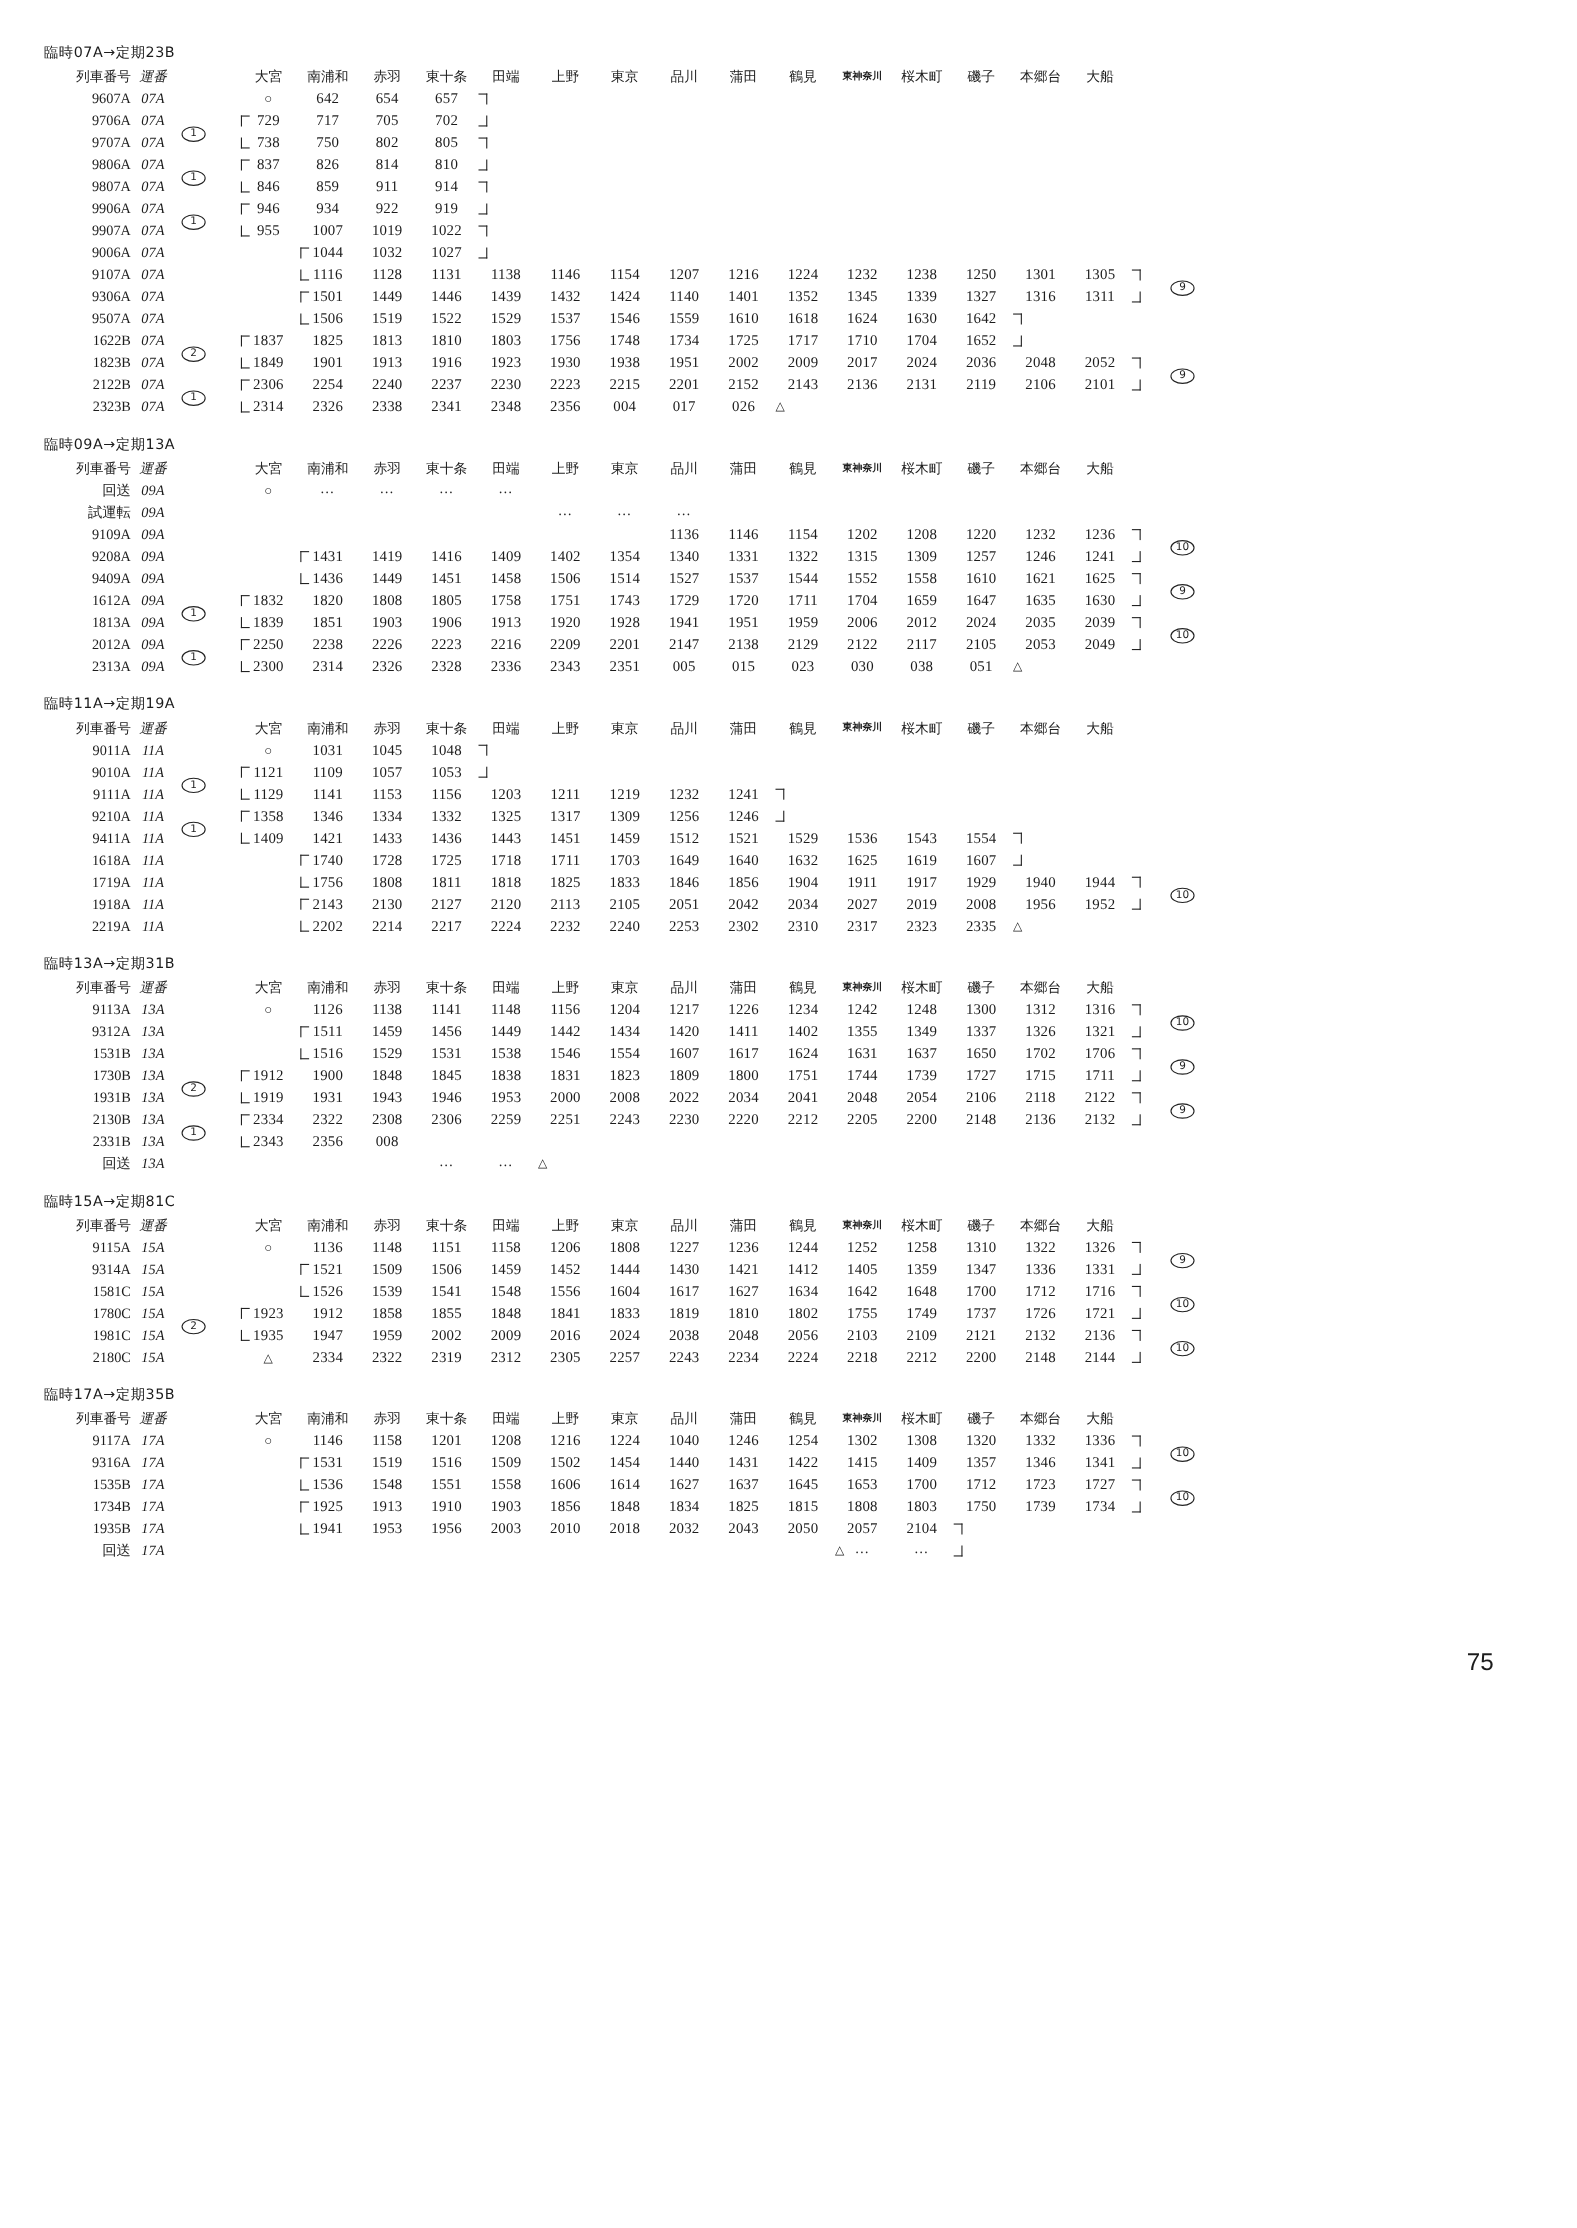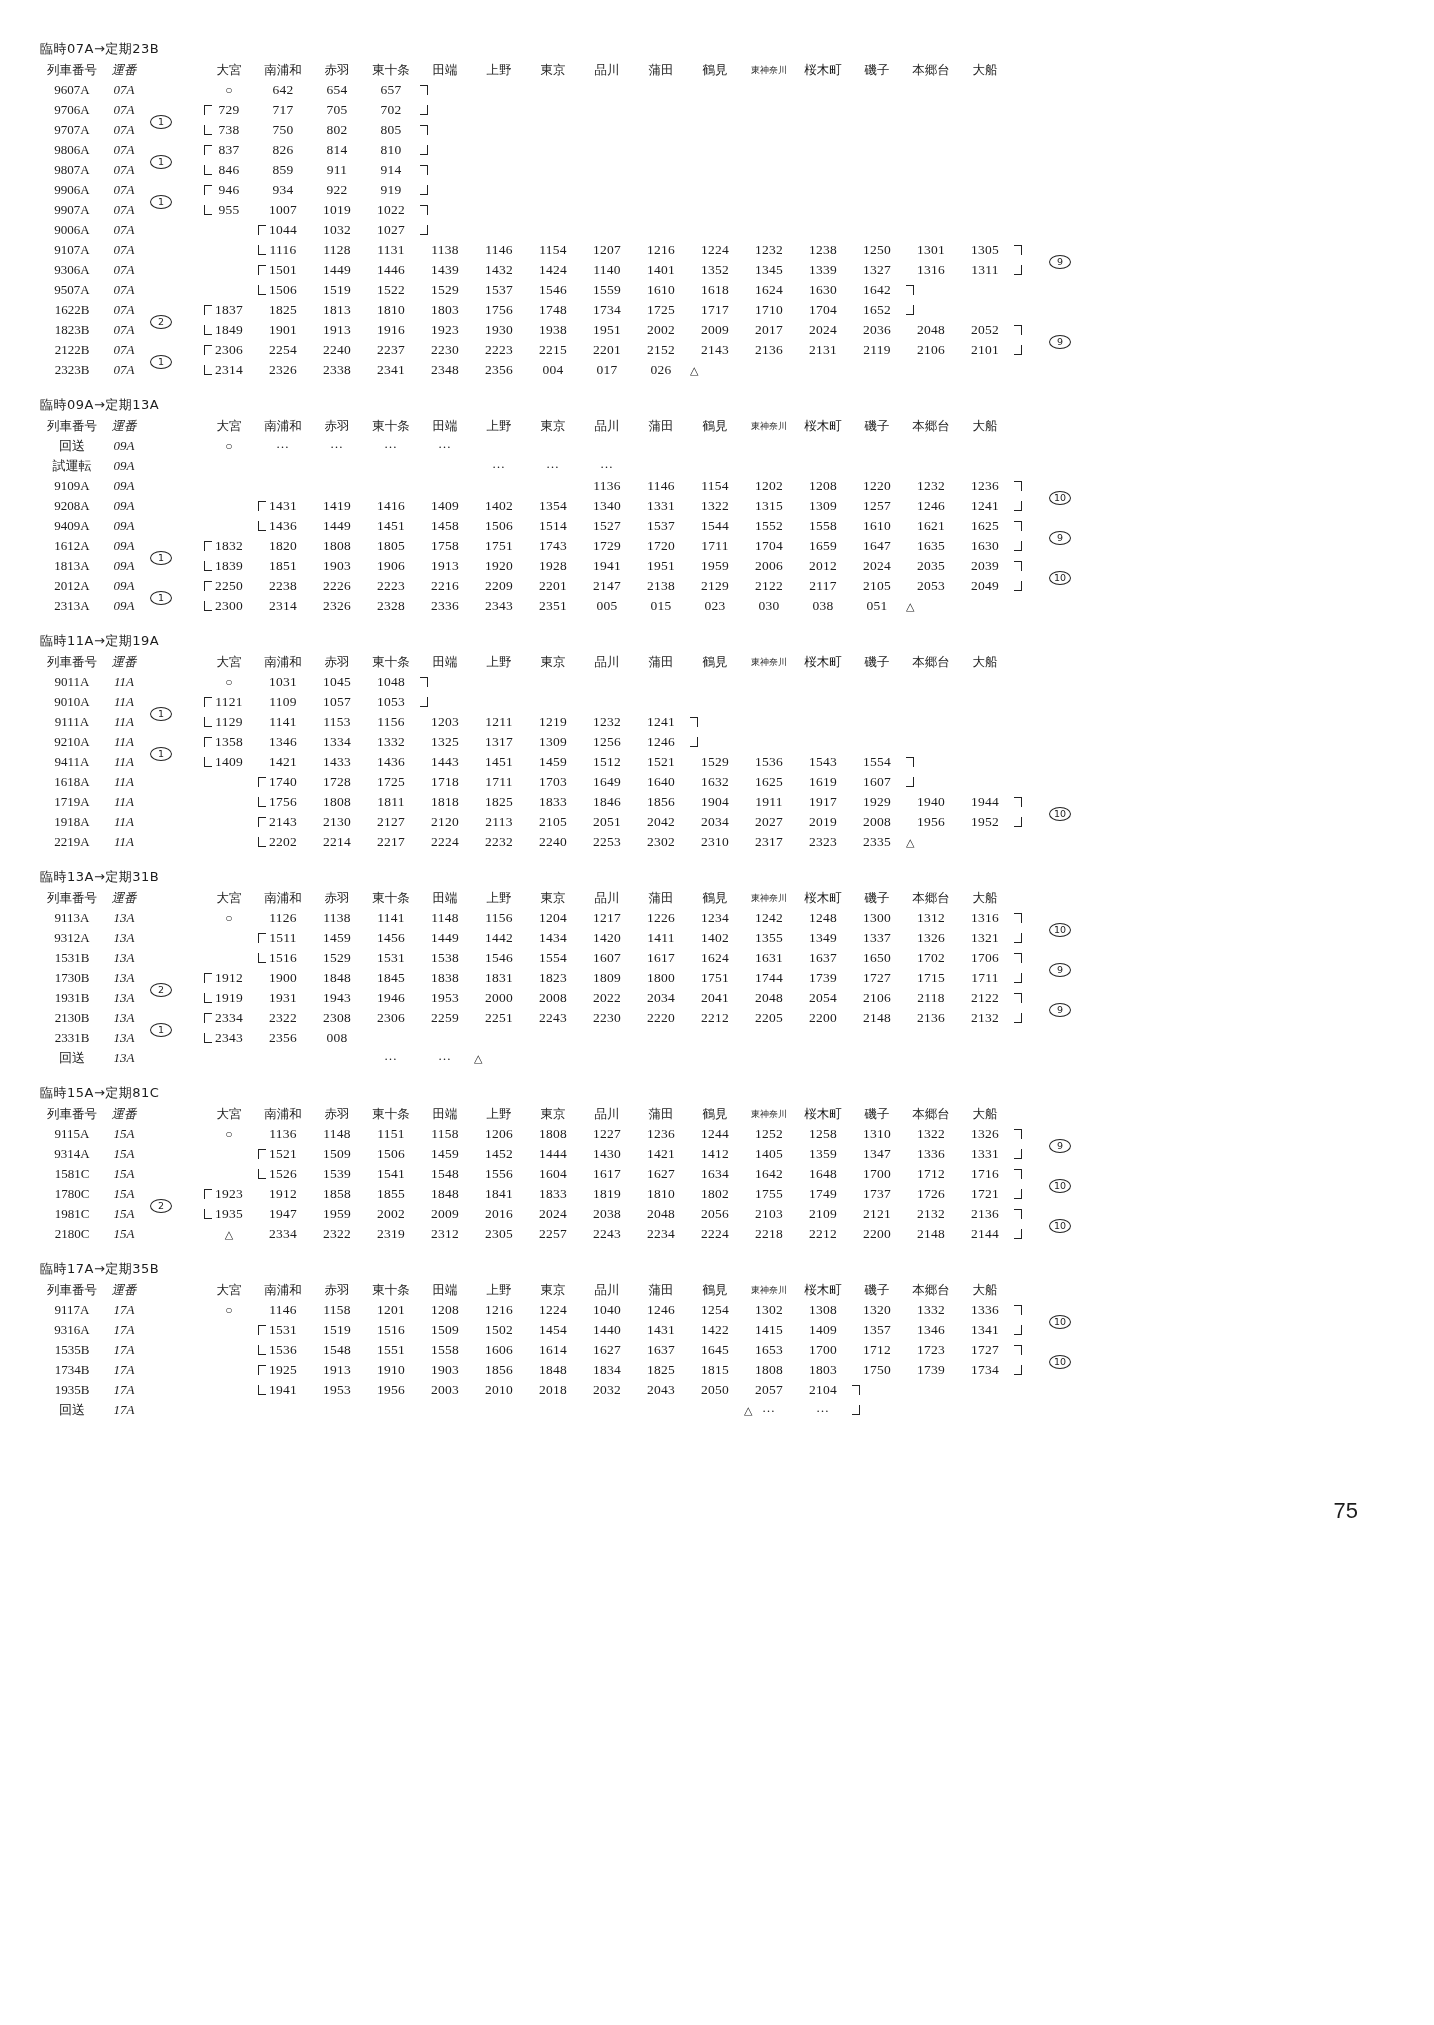--- a/index.html
+++ b/index.html
@@ -10,32 +10,32 @@
     background:#ffffff; color:#1c1c1c;
     font-family:"Liberation Serif","DejaVu Serif",serif;
   }
   #sheet { position:absolute; left:40px; top:38px; width:1120px; }
   .section { margin-bottom:14px; }
   .sec-title {
     height:22px; line-height:22px; font-size:13px; letter-spacing:0.5px;
     font-family:"DejaVu Sans","Liberation Sans",sans-serif;
   }
   .row { display:flex; height:20px; line-height:20px; align-items:center; }
-  .col-train { width:64px; text-align:center; font-size:13px; flex:none; }
+  .col-train { width:64px; text-align:right; font-size:13px; flex:none;margin-left:15px; }
   .col-op    { width:40px; text-align:center; font-size:13px; flex:none;font-style:italic; }
   .col-lc    { width:34px; text-align:center; flex:none; position:relative; }
   .col-gap   { width:24px; flex:none; }
   .col-st    { width:54px; text-align:center; font-size:13.5px; flex:none; position:relative; }
   .col-rb    { width:26px; flex:none; position:relative; }
   .col-rc    { width:44px; text-align:center; flex:none; position:relative; }
   .hdr .hdr-cell {
     font-family:"DejaVu Sans","Liberation Sans",sans-serif;
     font-size:12.5px;
   }
-  .hdr .hdr-cell.small { font-size:9px; }
+  .hdr .hdr-cell.small { font-size:9px;font-weight:bold; }
   .cellv { letter-spacing:0.2px; }
   .mark-circle { font-size:12px; }
   .mark-tri { font-size:11px; }
   .mark-dots { font-size:13px; letter-spacing:1px; position:relative; top:-2px; color:#222; }
   .corner { position:absolute; left:2px; top:50%; margin-top:-5px; width:8px; height:10px; }
   .c-tl { border-top:1.2px solid #222; border-left:1.2px solid #222; }
   .c-bl { border-bottom:1.2px solid #222; border-left:1.2px solid #222; }
   .c-tr { border-top:1.2px solid #222; border-right:1.2px solid #222; }
   .c-br { border-bottom:1.2px solid #222; border-right:1.2px solid #222; }
   .edge-tri { position:absolute; left:2px; top:50%; transform:translateY(-50%); font-size:11px; }

